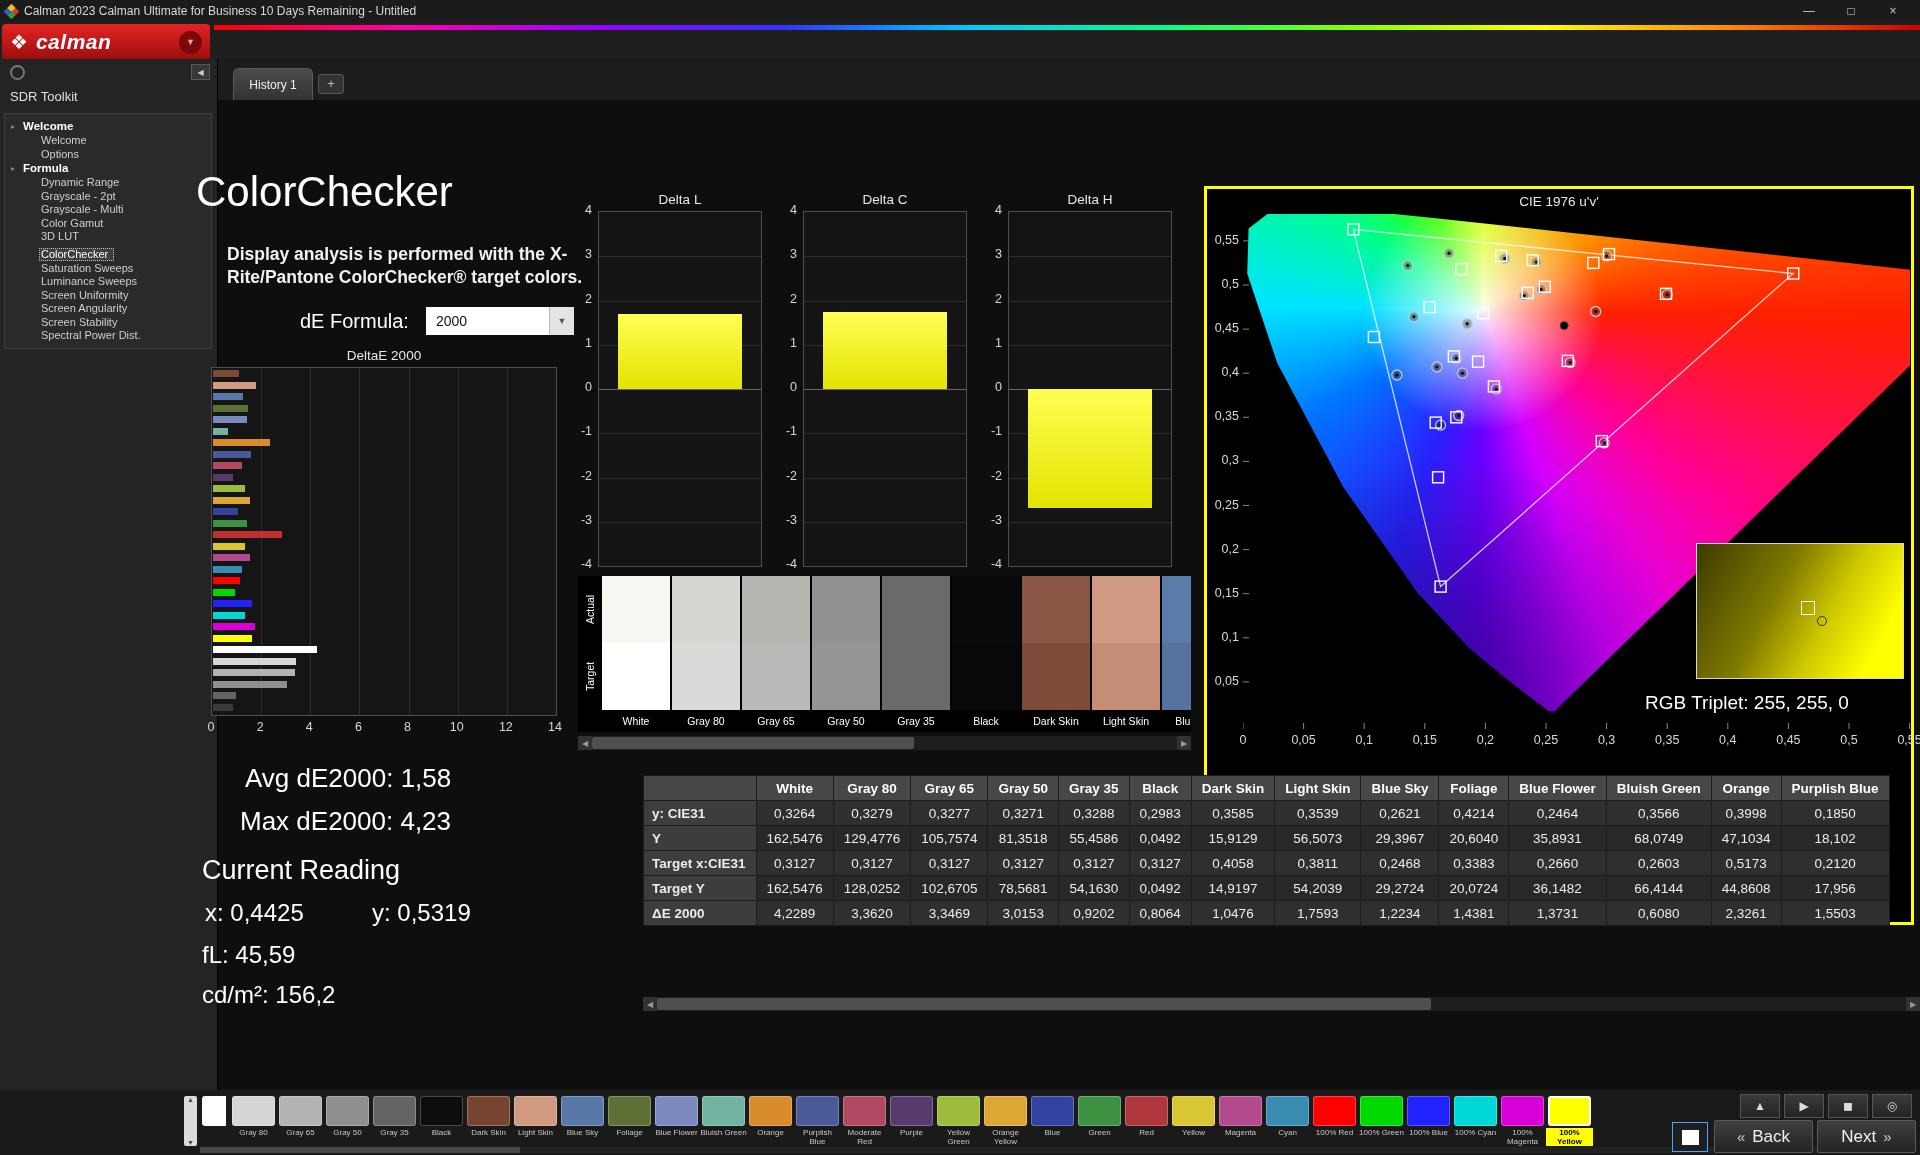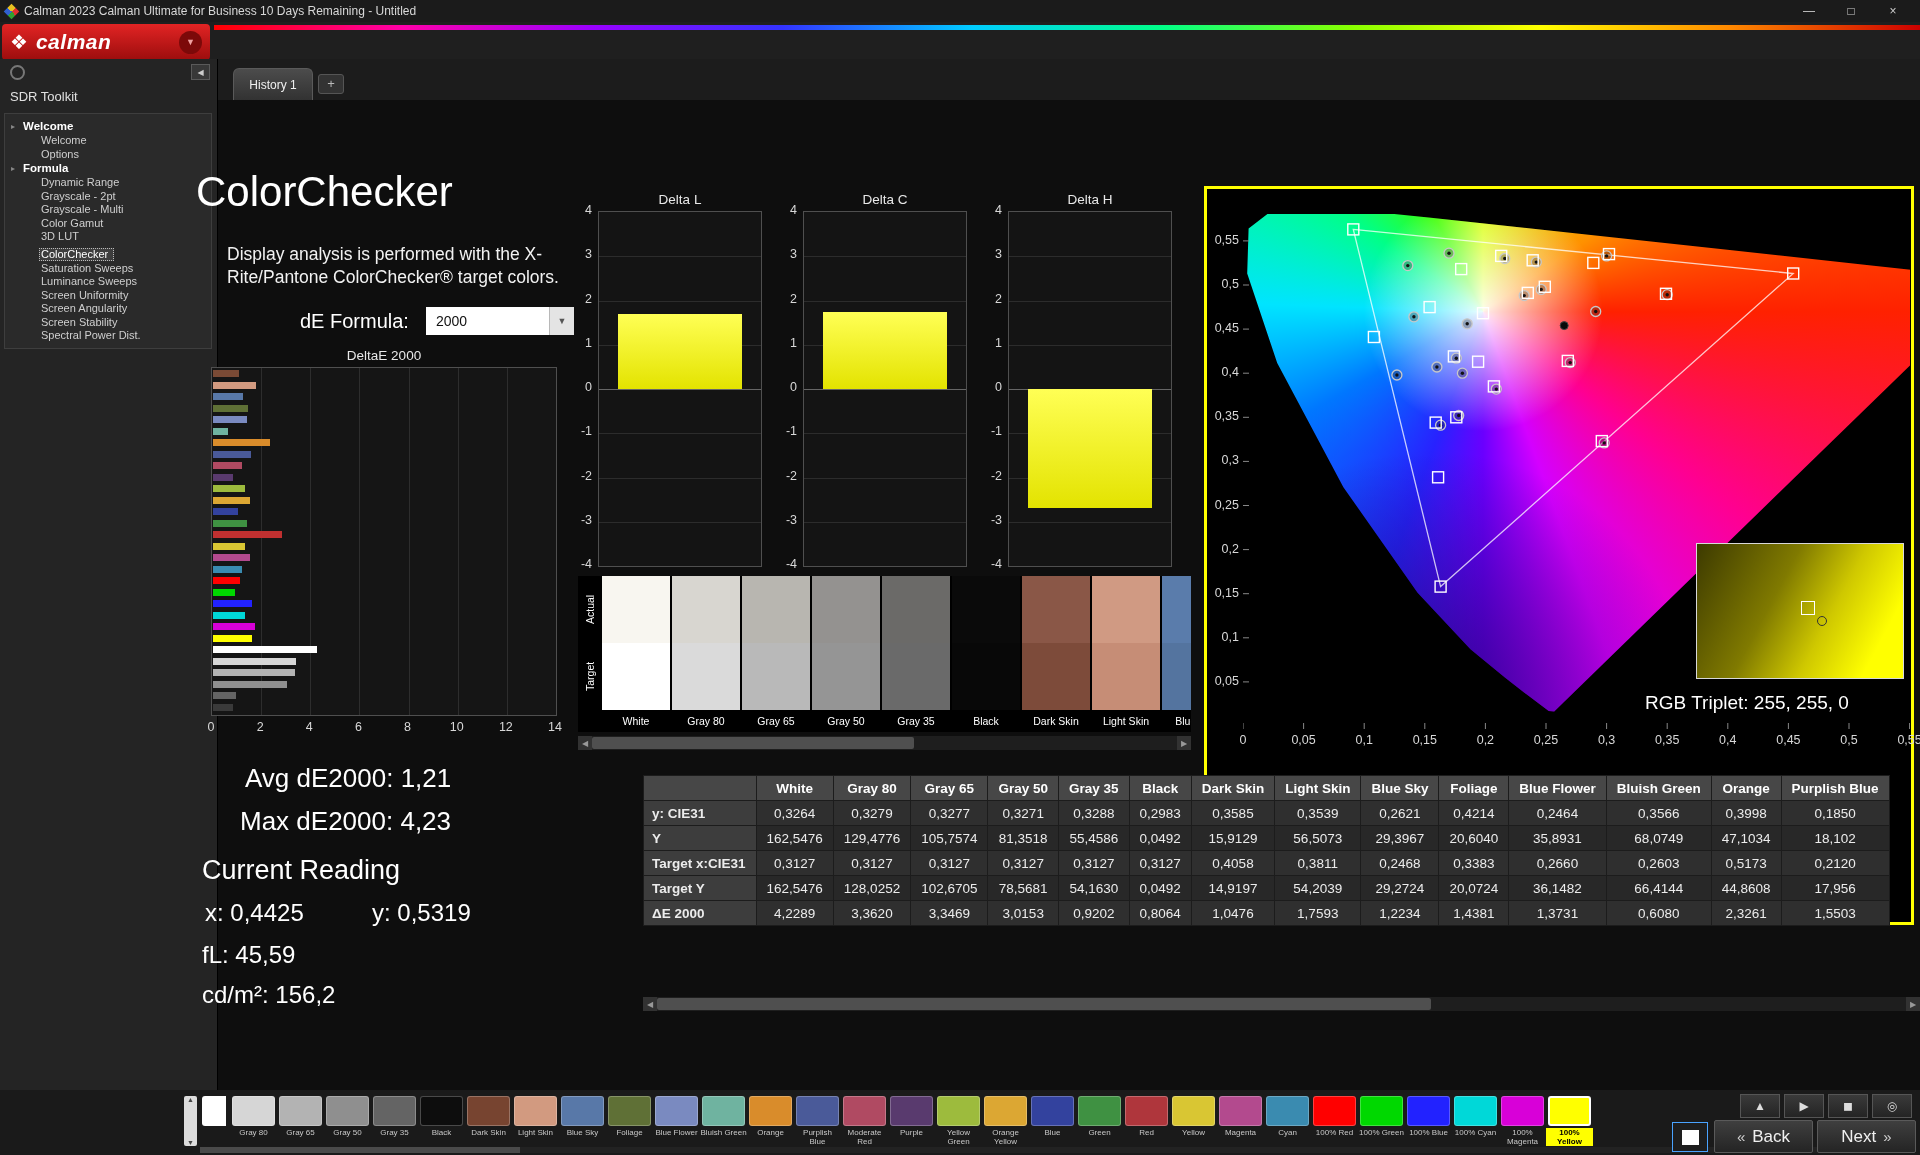--- a/index.html
+++ b/index.html
@@ -61,21 +61,21 @@
   .tree-section{color:#fff;font-weight:bold;font-size:11.5px;line-height:15px;padding-left:18px;position:relative;}
   .tree-marker{position:absolute;left:6px;top:0;color:#888;font-size:8px;}
   .tree-item{color:#cfcfcf;font-size:11px;line-height:13.5px;padding-left:36px;white-space:nowrap;}
   .tree-item.selected{background:#3d3d3d;outline:1px dotted #bbb;outline-offset:-1px;color:#fff;
                       display:inline-block;margin-left:34px;padding:0 6px 0 2px;}
 
   
   #main-bg{left:218px;top:100px;width:1702px;height:990px;background:#0e0e0e;}
 
   #page-title{left:196px;top:168px;font-size:42px;color:#fff;}
-  #page-desc{left:227px;top:243px;width:372px;font-size:17.5px;line-height:1.32;color:#f2f2f2;}
+  #page-desc{left:227px;top:243px;width:372px;font-size:17.5px;line-height:1.32;color:#f2f2f2;font-weight:bold;}
   #de-label{left:300px;top:310px;font-size:20px;color:#fff;}
   #de-select{left:426px;top:307px;width:148px;height:28px;background:#fff;color:#111;font-size:14px;
              display:flex;align-items:center;padding-left:10px;box-sizing:border-box;}
   #de-select .sel-arrow{margin-left:auto;width:24px;height:100%;background:#e4e4e4;border-left:1px solid #b8b8b8;
              display:flex;align-items:center;justify-content:center;color:#555;font-size:9px;}
 
   
   #dechart{left:211px;top:348px;width:346px;height:392px;}
   .chart-title{position:absolute;top:0;left:0;width:100%;text-align:center;font-size:13.5px;color:#e8e8e8;}
   #dechart-plot{position:absolute;left:0;top:19px;width:346px;height:349px;background:#151515;
@@ -298,21 +298,21 @@
   <div class="de-xlab" style="left: -10px;">0</div>
       <div class="de-xlab" style="left: 39.1429px;">2</div>
       <div class="de-xlab" style="left: 88.2857px;">4</div>
       <div class="de-xlab" style="left: 137.429px;">6</div>
       <div class="de-xlab" style="left: 186.571px;">8</div>
       <div class="de-xlab" style="left: 235.714px;">10</div>
       <div class="de-xlab" style="left: 284.857px;">12</div>
       <div class="de-xlab" style="left: 334px;">14</div>
     </div>
 
-  <div class="stat" id="stat-avg">Avg dE2000: 1,21</div>
+  <div class="stat" id="stat-avg">Avg dE2000: 1,58</div>
   <div class="stat" id="stat-max">Max dE2000: 4,23</div>
   <div class="stat" id="stat-cur">Current Reading</div>
   <div class="stat" id="stat-x">x: 0,4425</div>
   <div class="stat" id="stat-y">y: 0,5319</div>
   <div class="stat" id="stat-fl">fL: 45,59</div>
   <div class="stat" id="stat-cd">cd/m²: 156,2</div>
 
   <div class="dsmall" style="left:560px;">
       <div class="dsmall-ylab" style="top: 11px;">4</div>
       <div class="dsmall-ylab" style="top: 55.25px;">3</div>
@@ -435,20 +435,21 @@
   </div>
   <div class="hscroll" id="strip-scroll">
     <div class="hs-arrow">◀</div>
     <div class="hs-track">
         <div class="hs-thumb" style="left:0;width:55%;"></div>
       </div>
     <div class="hs-arrow">▶</div>
   </div>
 
   <div class="abs" id="cie">
+    <div id="cie-title">CIE 1976 u'v'</div>
     <div id="cie-plot">
       <div id="cie-horseshoe" style="clip-path: polygon(311.2px 497.4px, 305.7px 497.1px, 284.5px 481.1px, 261.9px 463.6px, 227.5px 435.2px, 174.6px 378.8px, 100.4px 273.2px, 34.2px 148.9px, 4.2px 59.4px, 5.6px 14.6px, 28px -2.8px, 136.6px -1.4px, 185.6px 3.4px, 317.9px 17.7px, 489px 36.3px, 630.6px 51.7px, 706.6px 60px, 755.6px 65.3px);"></div>
       <svg id="cie-svg" width="667" height="515" viewBox="0 0 667 515">
           <polygon points="110.3,15.4 550.2,59.5 197.6,372.6" fill="none" stroke="rgba(255,255,255,0.75)" stroke-width="1.3"></polygon>
           <circle cx="164.8" cy="51.6" r="5" fill="rgba(30,30,30,0.3)" stroke="#c8c8c8" stroke-width="1.3"></circle>
           <circle cx="164.8" cy="51.6" r="1.7" fill="#111"></circle>
           <circle cx="206.0" cy="39.2" r="5" fill="rgba(30,30,30,0.3)" stroke="#c8c8c8" stroke-width="1.3"></circle>
           <circle cx="206.0" cy="39.2" r="1.7" fill="#111"></circle>
           <circle cx="261.8" cy="44.5" r="5" fill="rgba(30,30,30,0.3)" stroke="#c8c8c8" stroke-width="1.3"></circle>
           <circle cx="261.8" cy="44.5" r="1.7" fill="#111"></circle>

